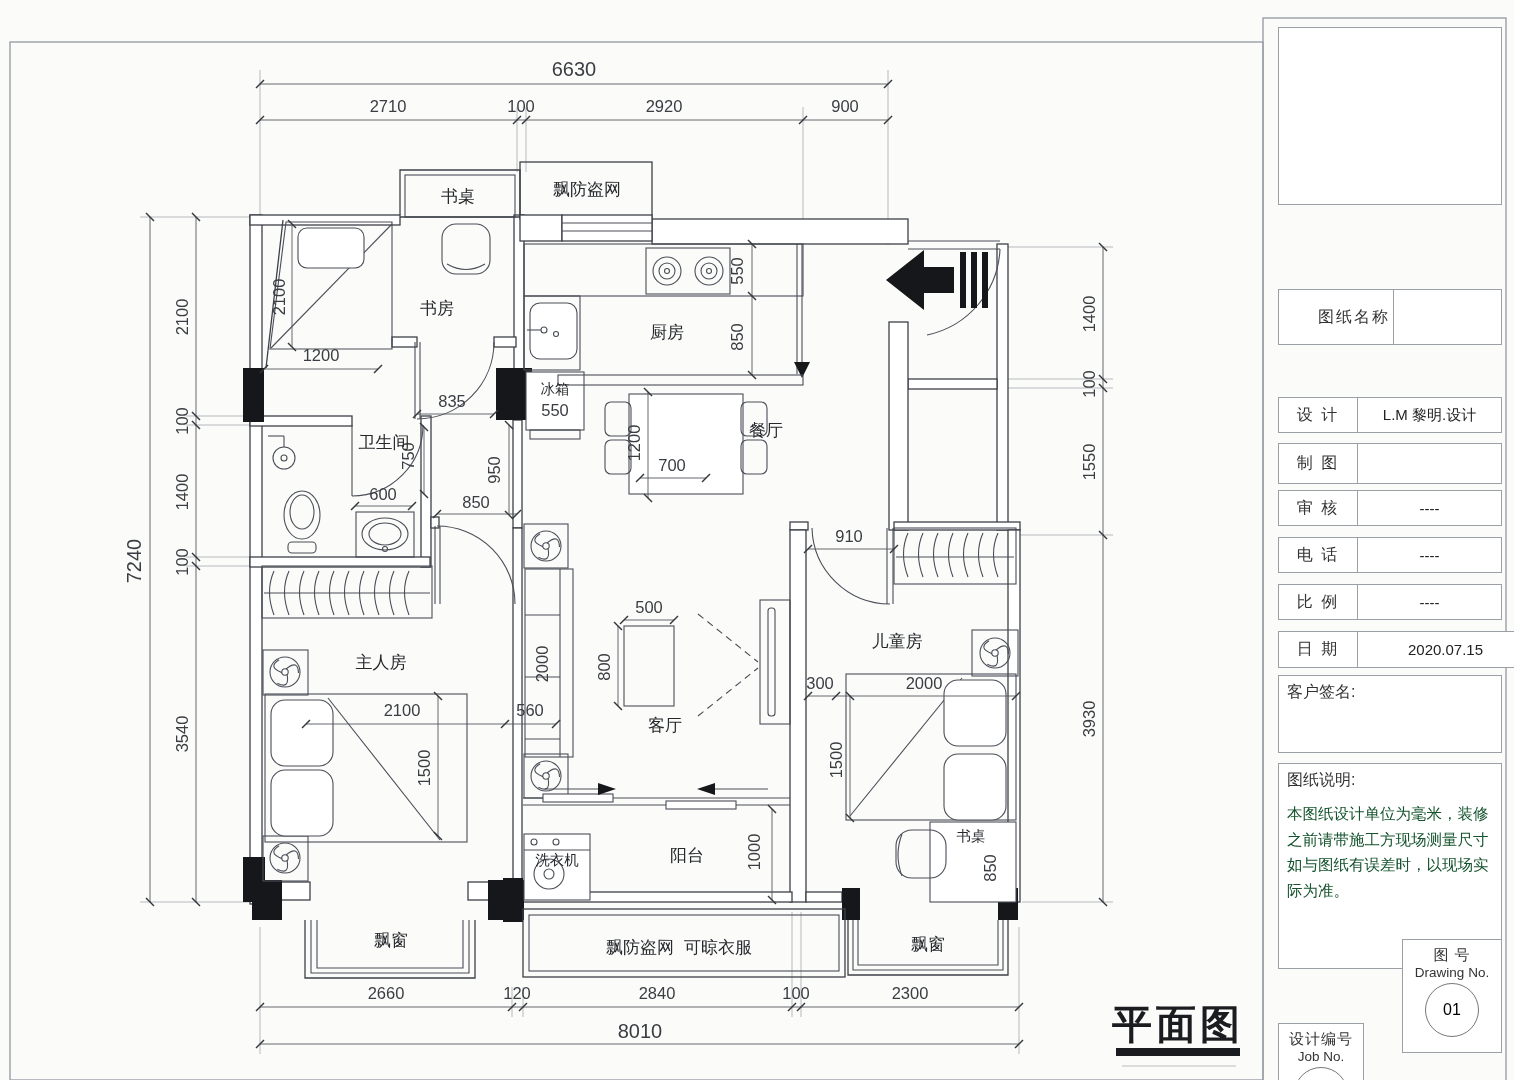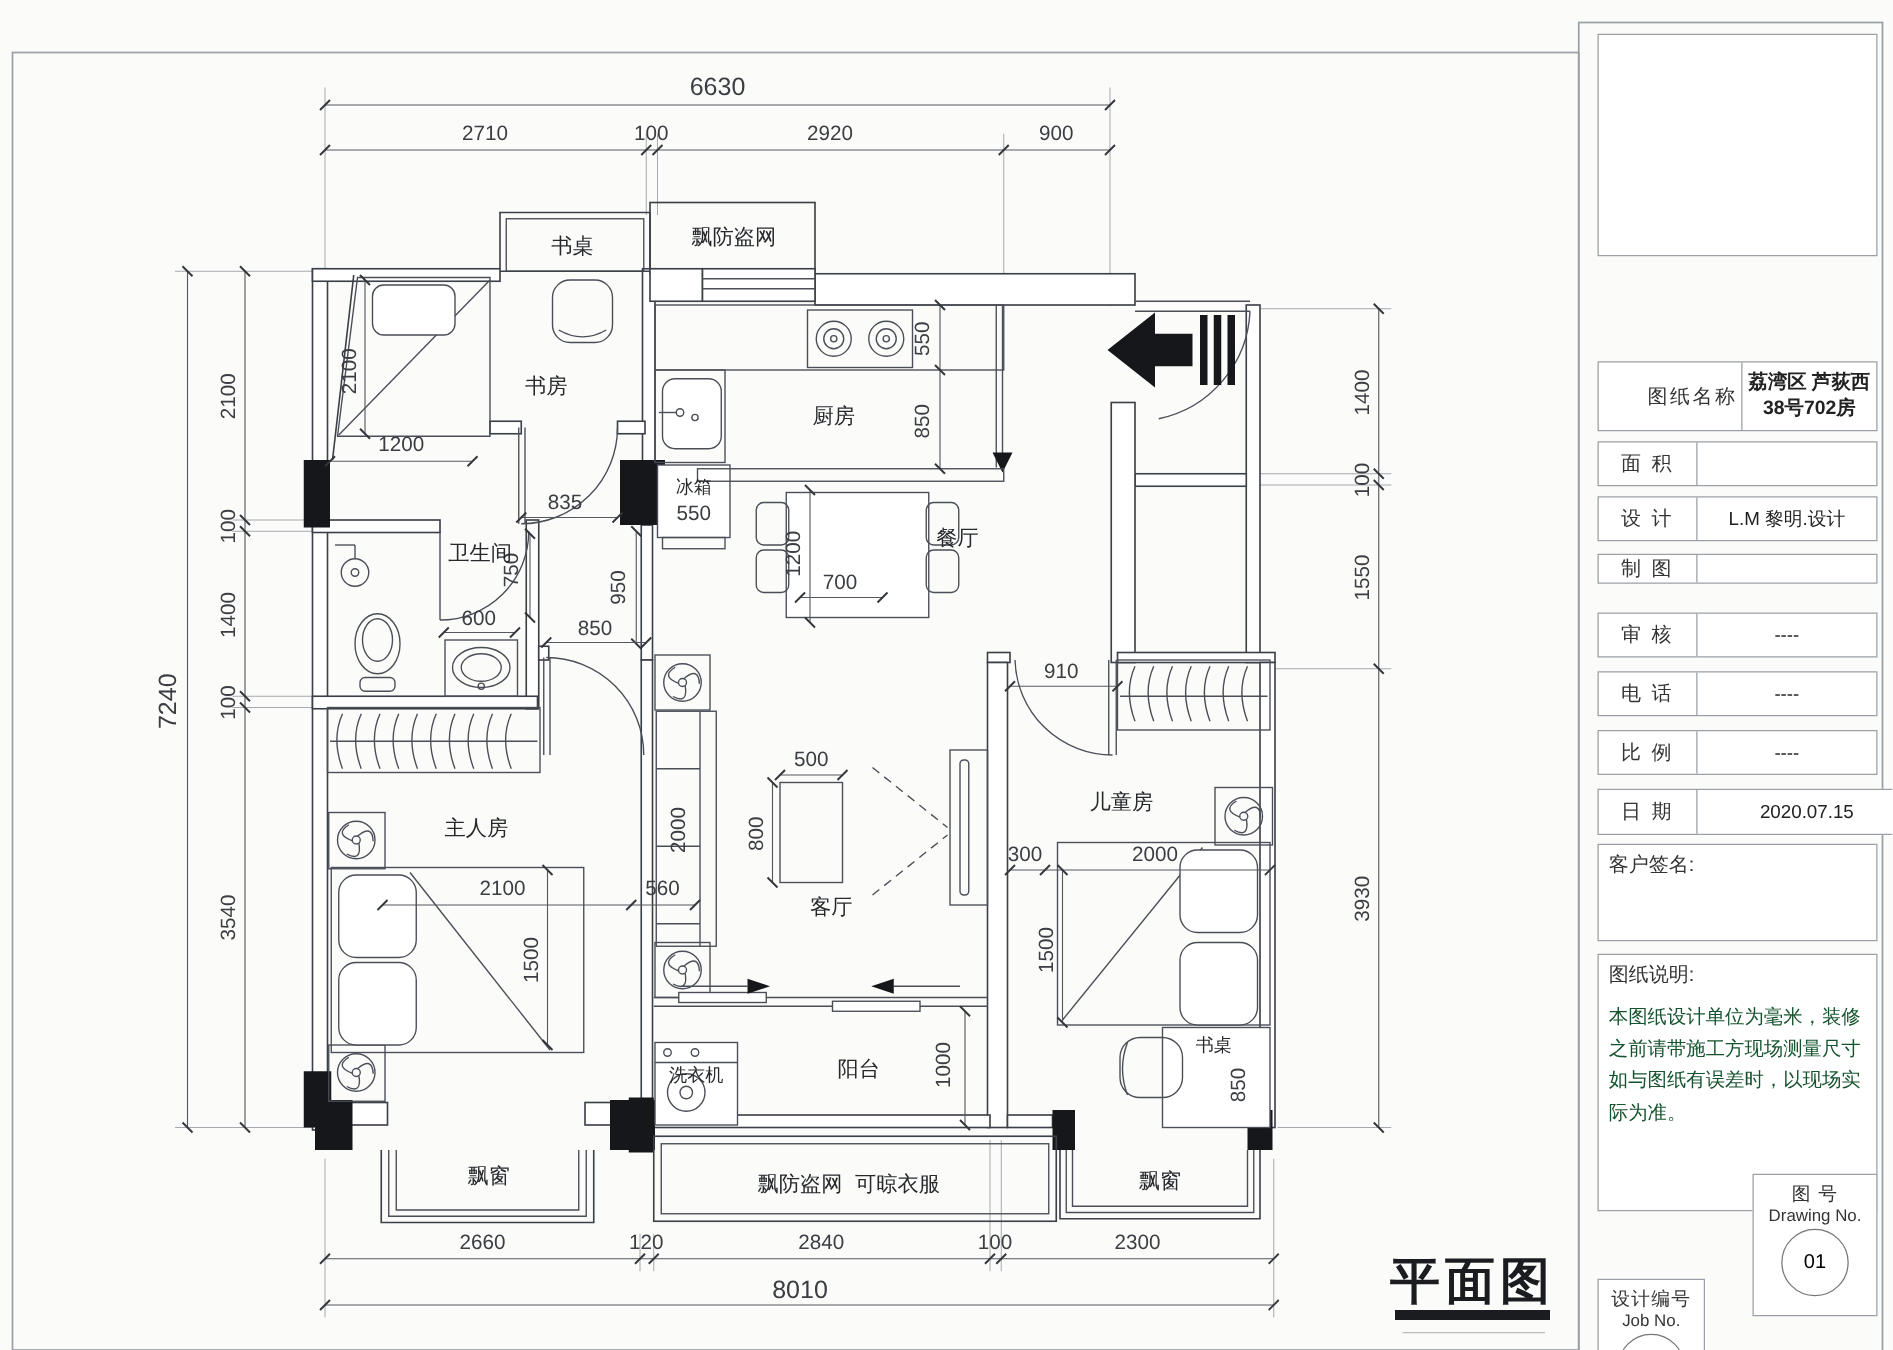--- a/index.html
+++ b/index.html
@@ -370,39 +370,29 @@
     <line x1="1122" y1="1054" x2="1236" y2="1054" stroke="#bdbdbd" stroke-width="1"></line>
   </g>
 </svg>
 
 
 <div class="tb" style="left:1278px;top:15px;width:224px;height:178px;"></div>
 
 <div class="tb" style="left:1278px;top:277px;width:224px;height:56px;padding-left:36px;">
   <div class="tb-row">
         <div class="tb-lab">图纸名称</div>
-    <div class="tb-val">
-          <div class="b">荔湾区 芦荻西</div>
-          <div class="b">38号702房</div>
-        </div>
-      </div>
-</div>
-<div class="tb" style="left:1278px;top:341px;width:224px;height:36px;">
-  <div class="tb-row">
-        <div class="tb-lab">面 积</div>
-        <div class="tb-val"></div>
       </div>
 </div>
 <div class="tb" style="left:1278px;top:385px;width:224px;height:36px;">
   <div class="tb-row">
         <div class="tb-lab">设 计</div>
         <div class="tb-val">L.M 黎明.设计</div>
       </div>
 </div>
-<div class="tb" style="left:1278px;top:431px;width:224px;height:24px;">
+<div class="tb" style="left:1278px;top:431px;width:224px;height:41px;">
   <div class="tb-row">
         <div class="tb-lab">制 图</div>
         <div class="tb-val"></div>
       </div>
 </div>
 <div class="tb" style="left:1278px;top:478px;width:224px;height:36px;">
   <div class="tb-row">
         <div class="tb-lab">审 核</div>
         <div class="tb-val">----</div>
       </div>

